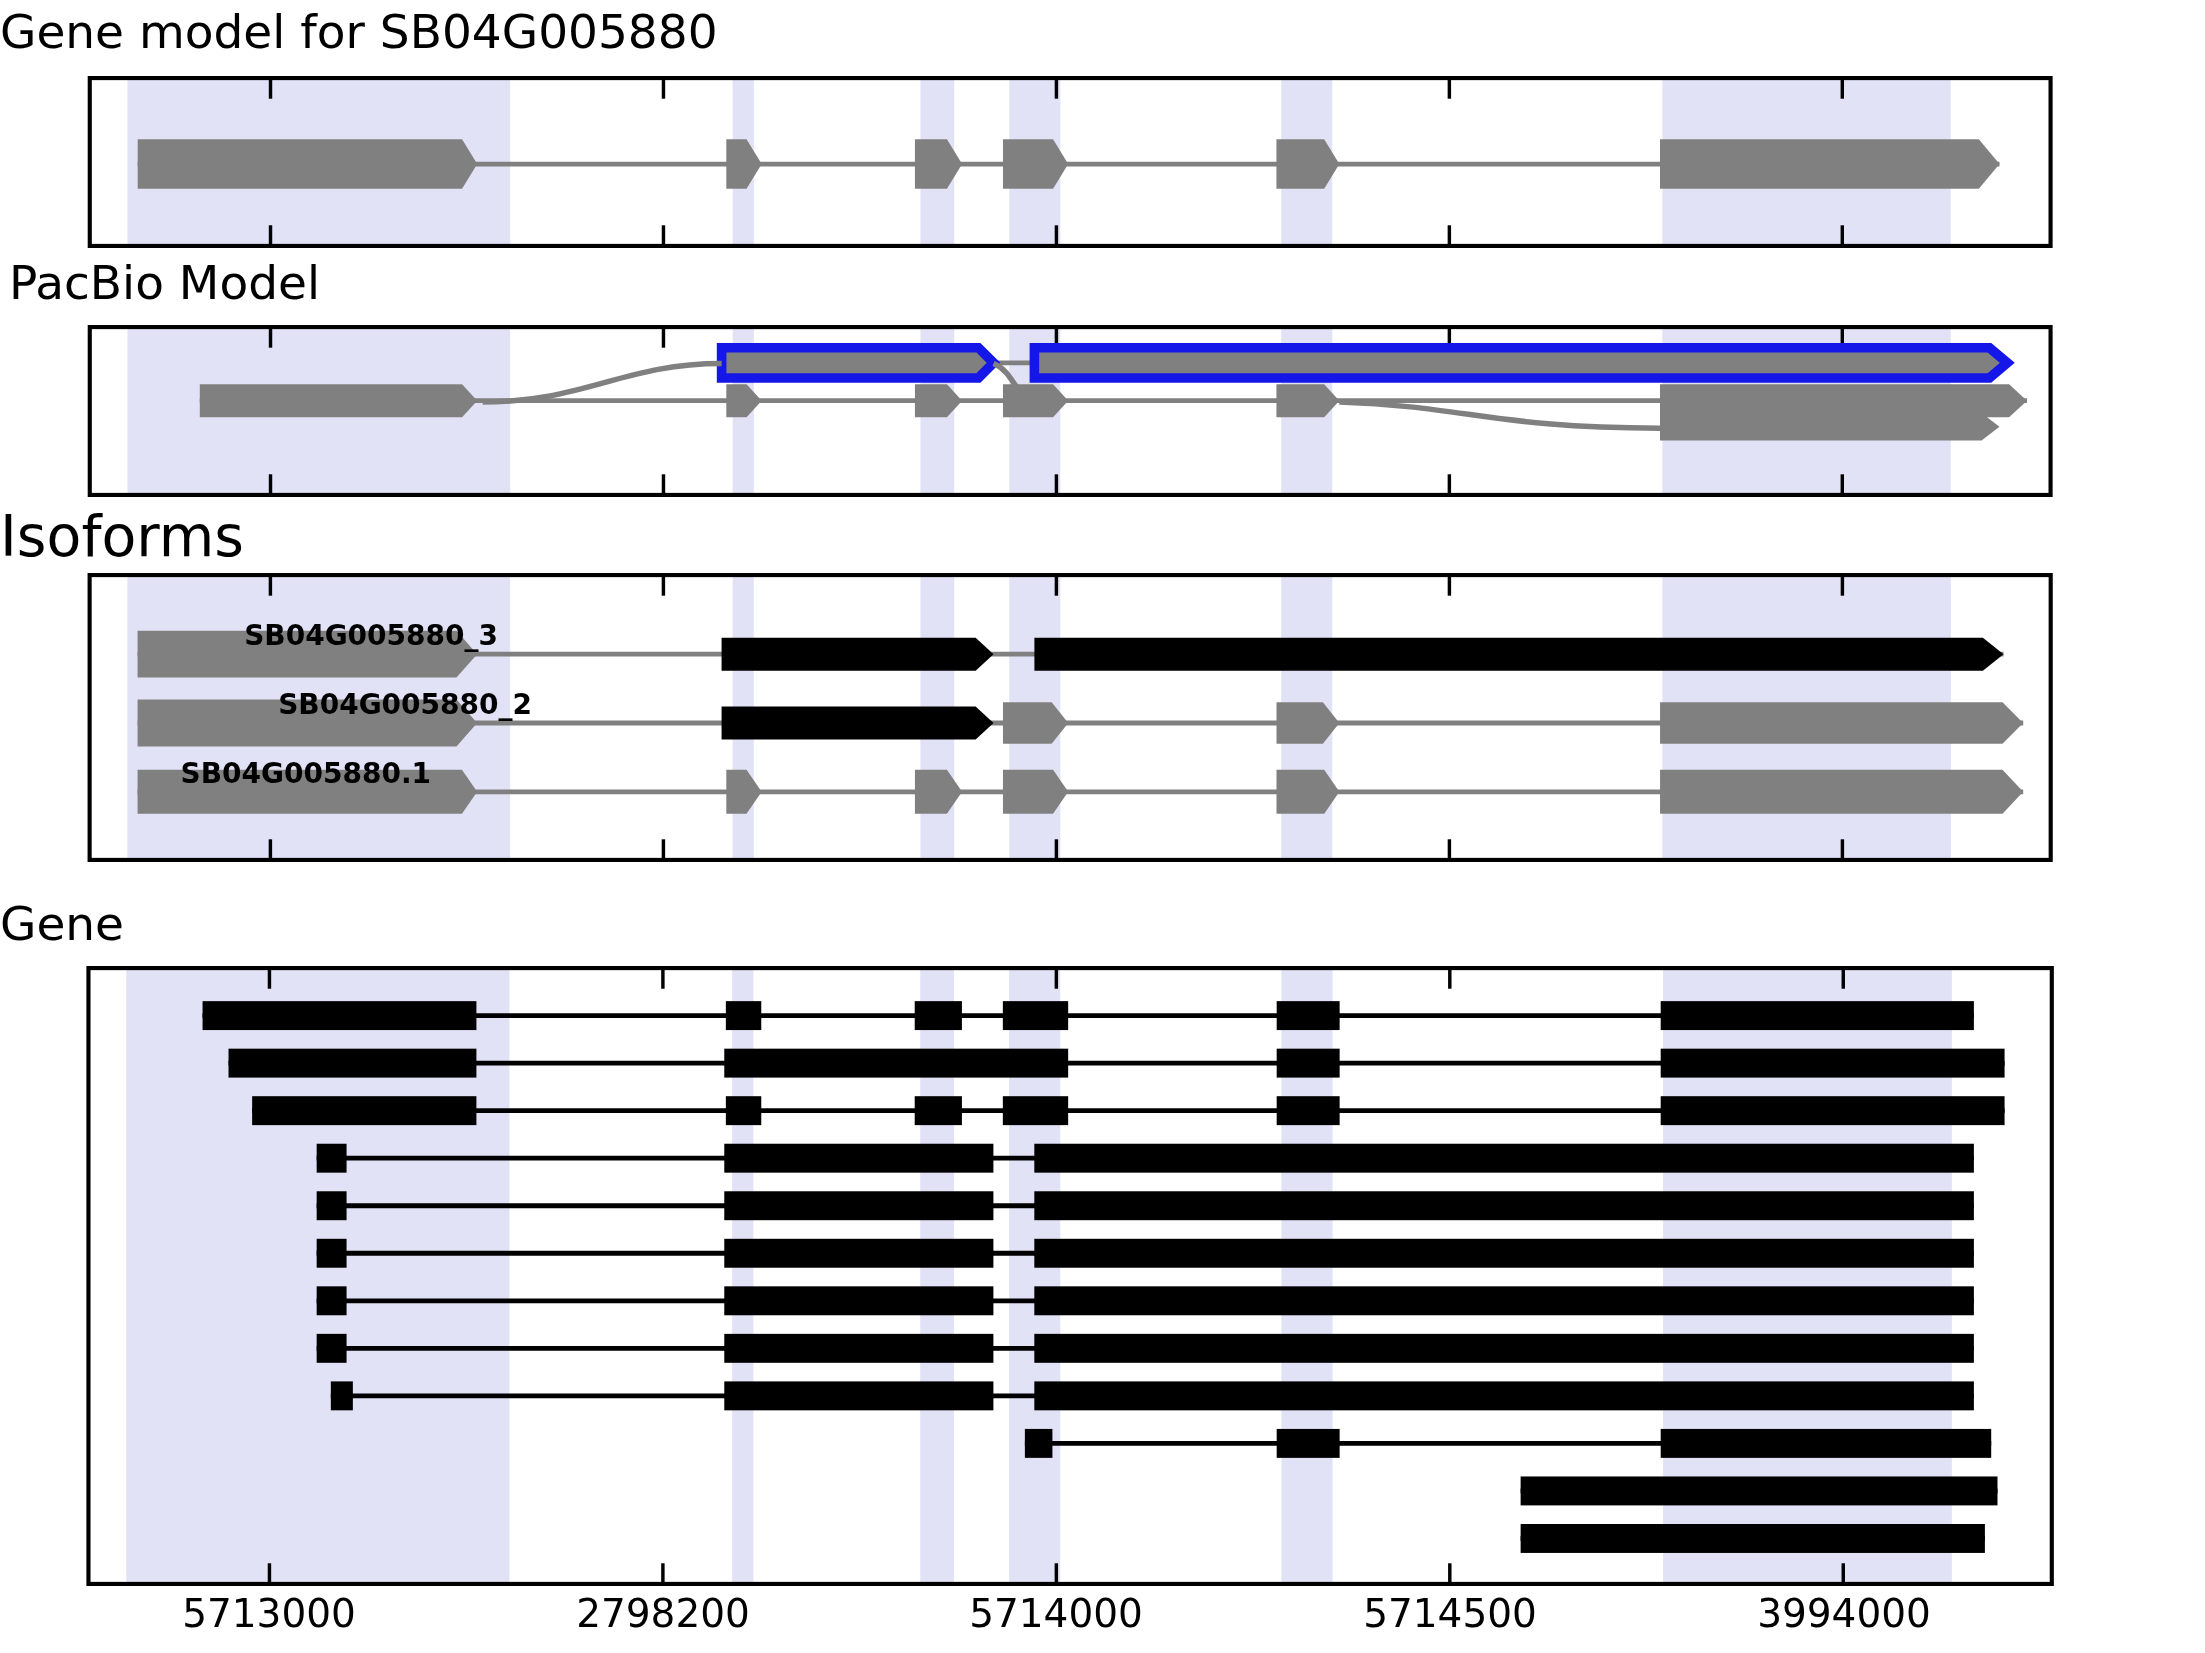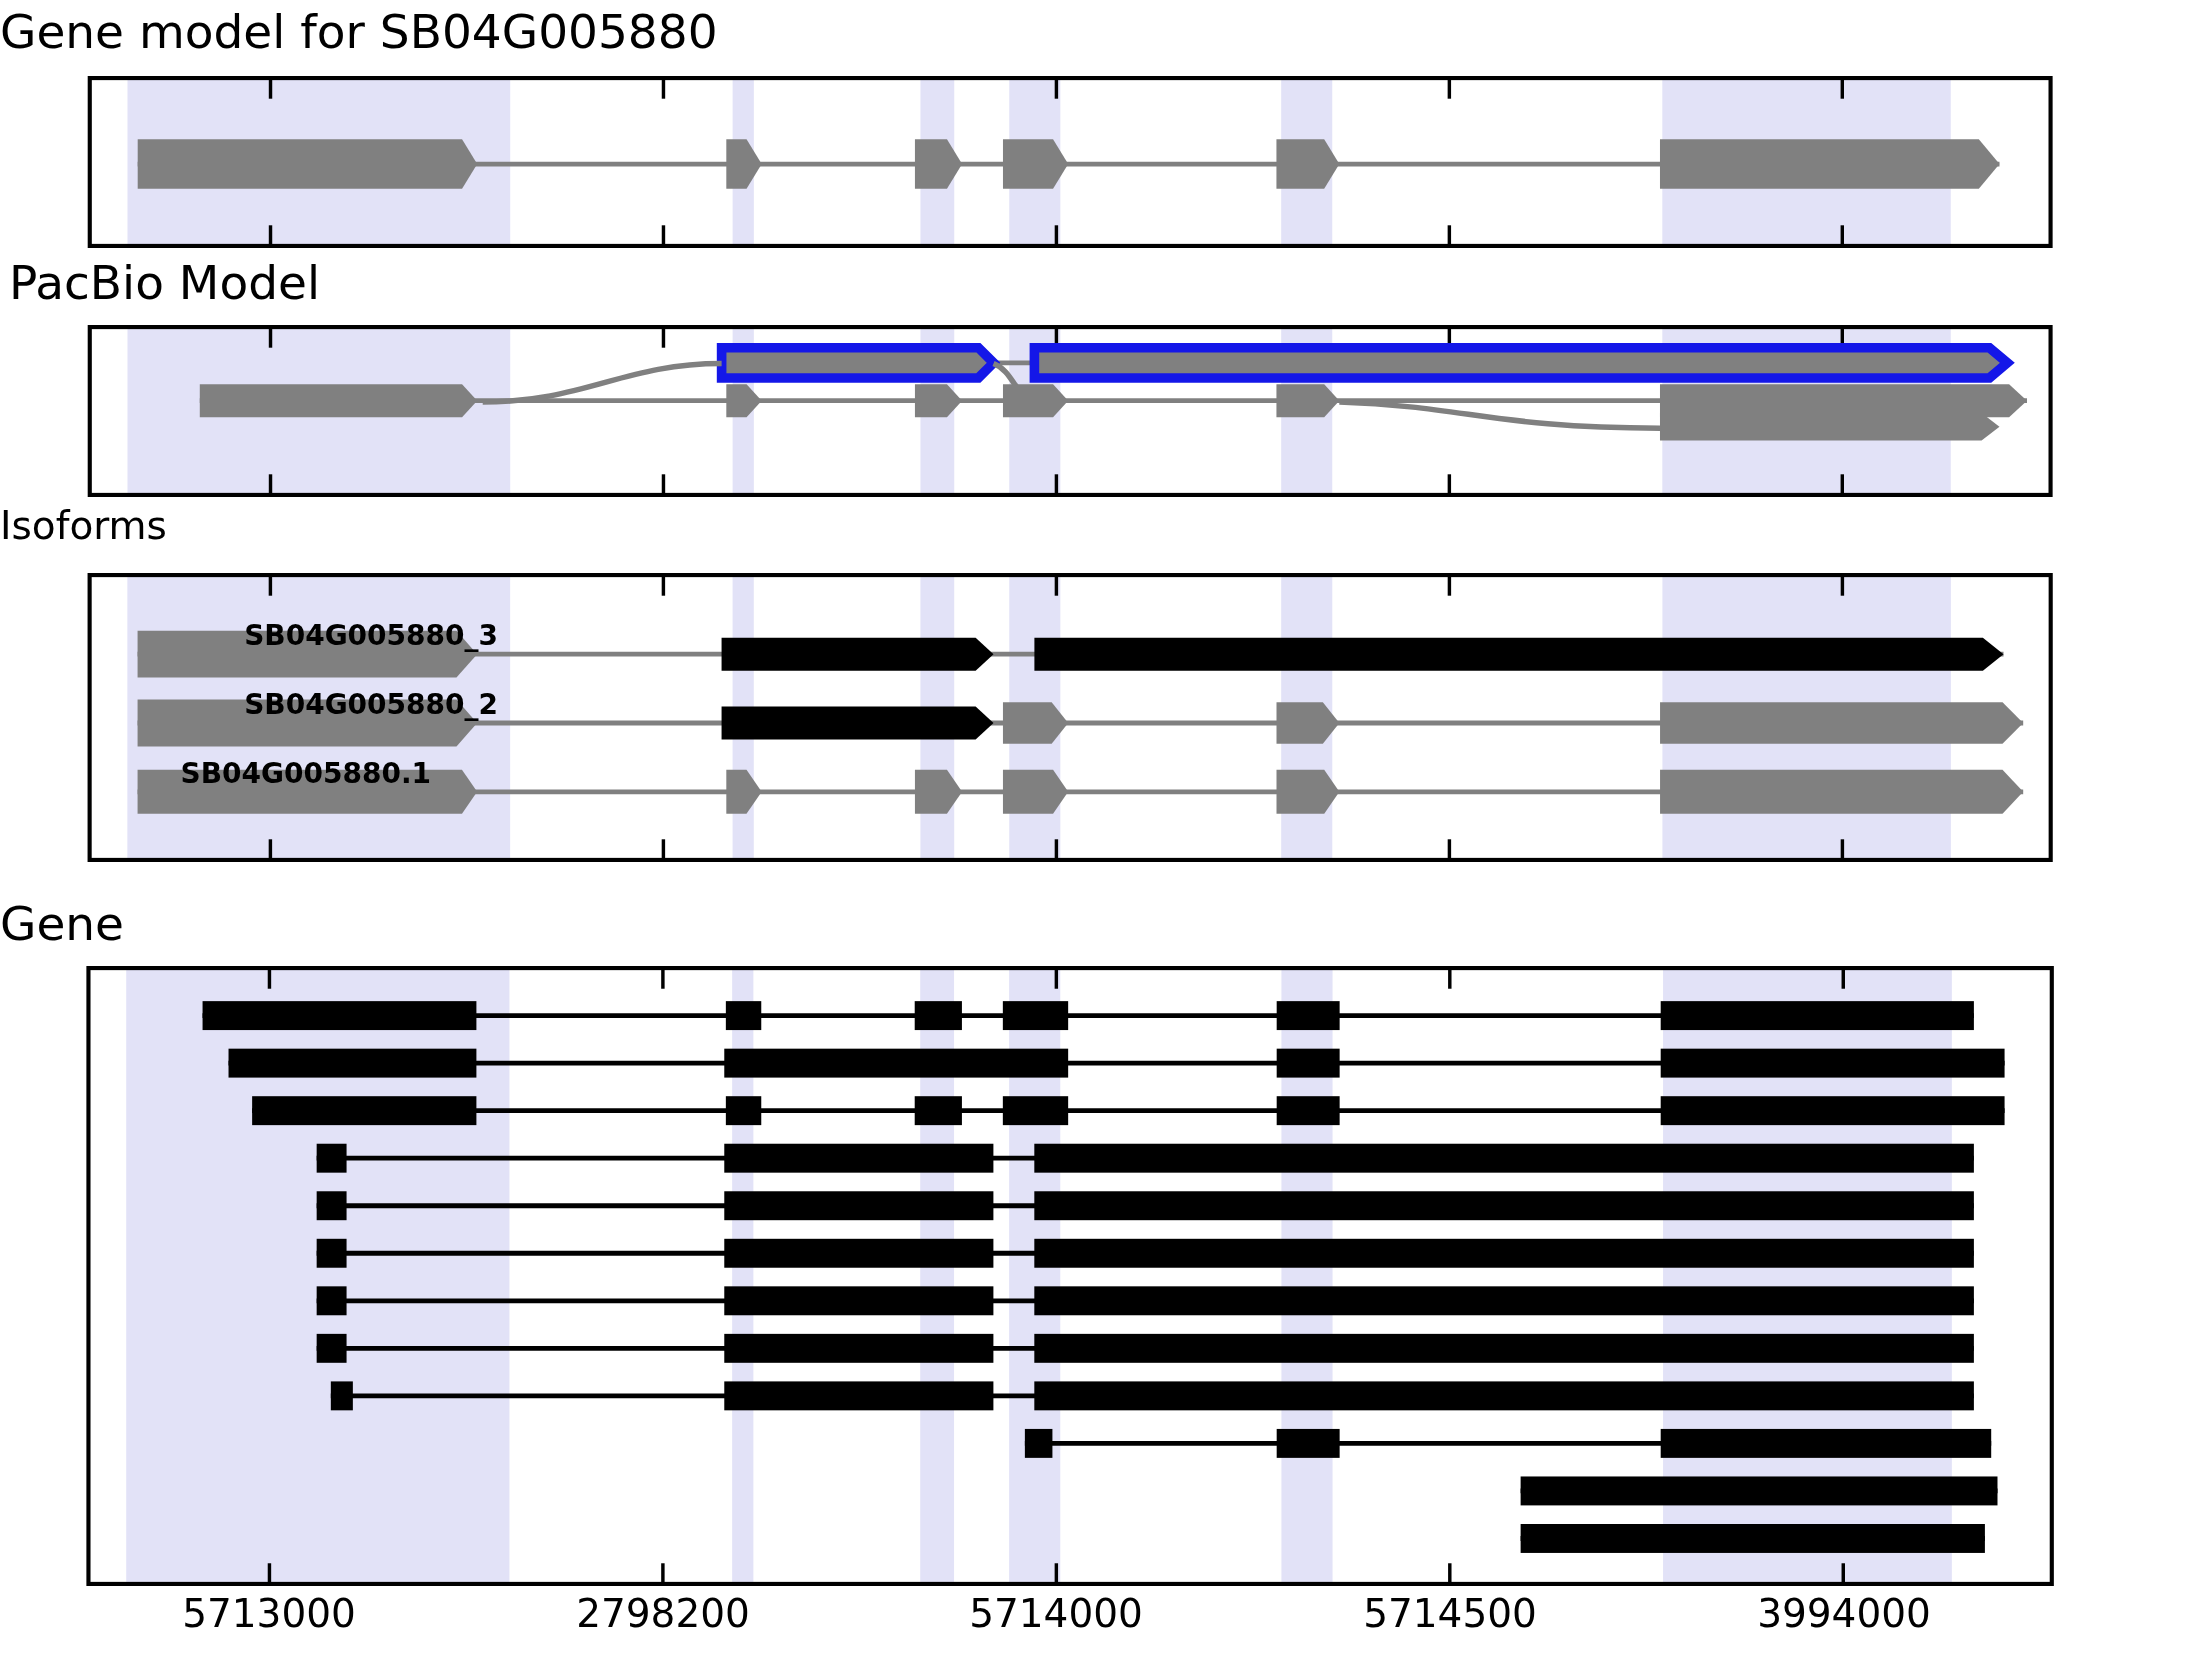--- a/index.html
+++ b/index.html
@@ -92,21 +92,21 @@
       <polygon points="2410.2845691382763,86 2917.7314629258517,86 2943.7314629258517,110 2917.7314629258517,134 2410.2845691382763,134" class="gray-exon"></polygon>
       <line x1="1046.3967935871744" y1="55" x2="2915.1743486973946" y2="55" class="gray-line"></line>
       <polygon points="1046.3967935871744,33 1419.627254509018,33 1441.627254509018,55 1419.627254509018,77 1046.3967935871744,77" class="blue-outline"></polygon>
       <polygon points="1501.0260521042085,33 2889.1743486973946,33 2915.1743486973946,55 2889.1743486973946,77 1501.0260521042085,77" class="blue-outline"></polygon>
       <polygon points="2410.2845691382763,128 2877.751503006012,128 2903.751503006012,148 2877.751503006012,168 2410.2845691382763,168" class="gray-exon"></polygon>
       <path d="M 699.1422845691383 112 C 847.6392785571142 112, 904.7535070140281 56, 1046.3967935871744 56" class="gray-curve"></path>
       <path d="M 1441.627254509018 56 C 1475.8957915831663 70, 1470.184368737475 112, 1515.875751503006 112" class="gray-curve"></path>
       <path d="M 1944.2324649298596 112 C 2126.9979959919838 118, 2172.6893787575154 150, 2410.2845691382763 150" class="gray-curve"></path>
     </svg>
 
-  <div class="panel-title" style="left:0;top:503px;width:2020px;font-size:39px;">Isoforms</div>
+  <div class="panel-title" style="left:0;top:503px;width:2020px;font-size:57px;">Isoforms</div>
   <svg id="svg-isoforms" width="2205" height="289" style="position:absolute;left:0;top:573px;" viewBox="0 0 3200 420">
       <rect x="182.82965931863725" y="3" width="556.2925851703407" height="414" class="hl"></rect>
       <rect x="1062.3887775551102" y="3" width="30.841683366733378" height="414" class="hl"></rect>
       <rect x="1335.3947895791584" y="3" width="49.11823647294568" height="414" class="hl"></rect>
       <rect x="1464.4729458917836" y="3" width="74.24849699398783" height="414" class="hl"></rect>
       <rect x="1859.7034068136272" y="3" width="74.24849699398806" height="414" class="hl"></rect>
       <rect x="2413.7114228456917" y="3" width="419.2184368737471" height="414" class="hl"></rect>
       <line x1="390.7254509018036" y1="3" x2="390.7254509018036" y2="33" class="tick"></line>
       <line x1="390.7254509018036" y1="387" x2="390.7254509018036" y2="417" class="tick"></line>
       <line x1="961.867735470942" y1="3" x2="961.867735470942" y2="33" class="tick"></line>
@@ -130,21 +130,21 @@
       <polygon points="2410.2845691382763,188 2908.0200400801605,188 2938.0200400801605,218 2908.0200400801605,248 2410.2845691382763,248" class="gray-exon"></polygon>
       <line x1="197.67935871743487" y1="318" x2="2938.0200400801605" y2="318" class="gray-line"></line>
       <polygon points="197.67935871743487,286 669.1462925851703,286 691.1462925851703,318 669.1462925851703,350 197.67935871743487,350" class="gray-exon"></polygon>
       <polygon points="1053.250501002004,286 1082.6533066132265,286 1104.6533066132265,318 1082.6533066132265,350 1053.250501002004,350" class="gray-exon"></polygon>
       <polygon points="1327.3987975951902,286 1373.935871743487,286 1395.935871743487,318 1373.935871743487,350 1327.3987975951902,350" class="gray-exon"></polygon>
       <polygon points="1455.3346693386775,286 1528.1442885771544,286 1550.1442885771544,318 1528.1442885771544,350 1455.3346693386775,350" class="gray-exon"></polygon>
       <polygon points="1852.8496993987978,286 1922.2324649298596,286 1944.2324649298596,318 1922.2324649298596,350 1852.8496993987978,350" class="gray-exon"></polygon>
       <polygon points="2410.2845691382763,286 2908.0200400801605,286 2938.0200400801605,318 2908.0200400801605,350 2410.2845691382763,350" class="gray-exon"></polygon>
     </svg>
   <div class="iso-label" id="lab0" style="left: 0px; top: 619px; width: 498px; text-align: right;">SB04G005880_3</div>
-  <div class="iso-label" id="lab1" style="left: 0px; top: 688px; width: 498px; text-align: right;">SB04G005880_2</div>
+  <div class="iso-label" id="lab1" style="left: 0px; top: 688px; width: 498px; text-align: right; padding-left: 34px;">SB04G005880_2</div>
   <div class="iso-label" id="lab2" style="left: 0px; top: 757px; width: 431px; text-align: right;">SB04G005880.1</div>
 
   <div class="panel-title" style="left:0;top:896px;width:2205px;font-size:47px;">Gene</div>
   <svg id="svg-reads" width="2205" height="620" style="position:absolute;left:0;top:966px;" viewBox="0 0 3200 900">
       <rect x="182.82965931863725" y="3" width="556.2925851703407" height="894" class="hl"></rect>
       <rect x="1062.3887775551102" y="3" width="30.841683366733378" height="894" class="hl"></rect>
       <rect x="1335.3947895791584" y="3" width="49.11823647294568" height="894" class="hl"></rect>
       <rect x="1464.4729458917836" y="3" width="74.24849699398783" height="894" class="hl"></rect>
       <rect x="1859.7034068136272" y="3" width="74.24849699398806" height="894" class="hl"></rect>
       <rect x="2413.7114228456917" y="3" width="419.2184368737471" height="894" class="hl"></rect>

